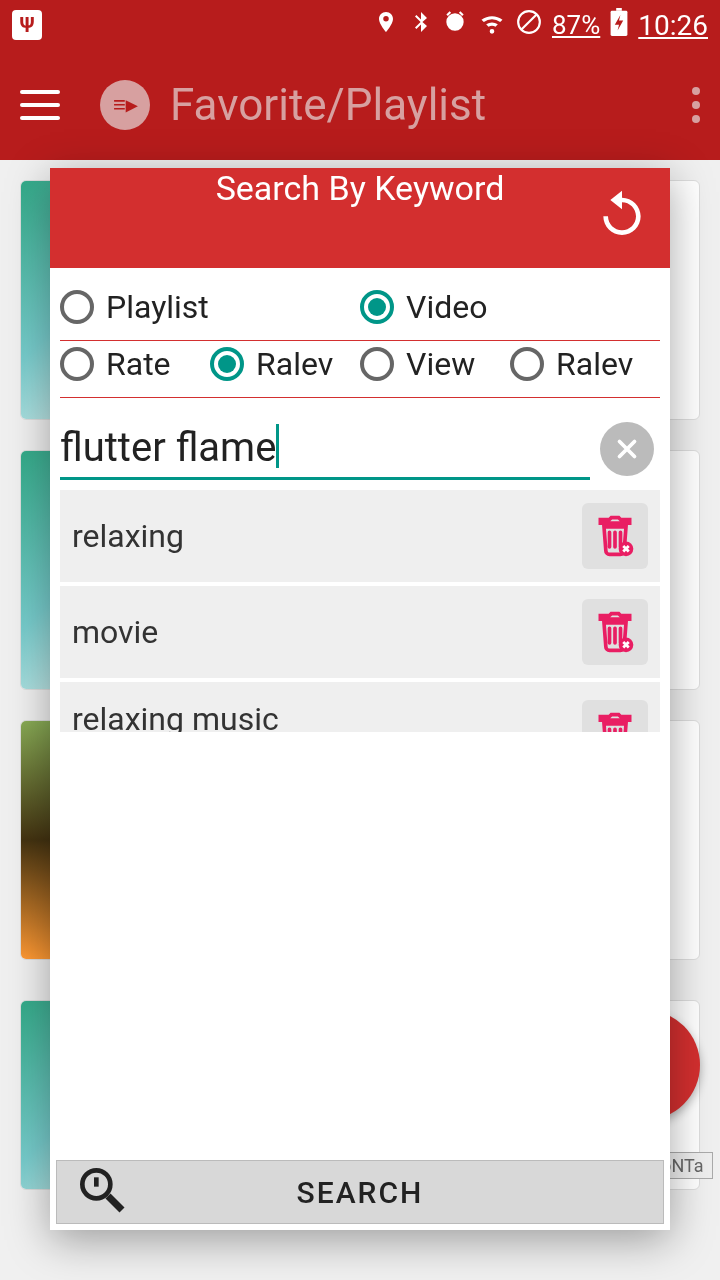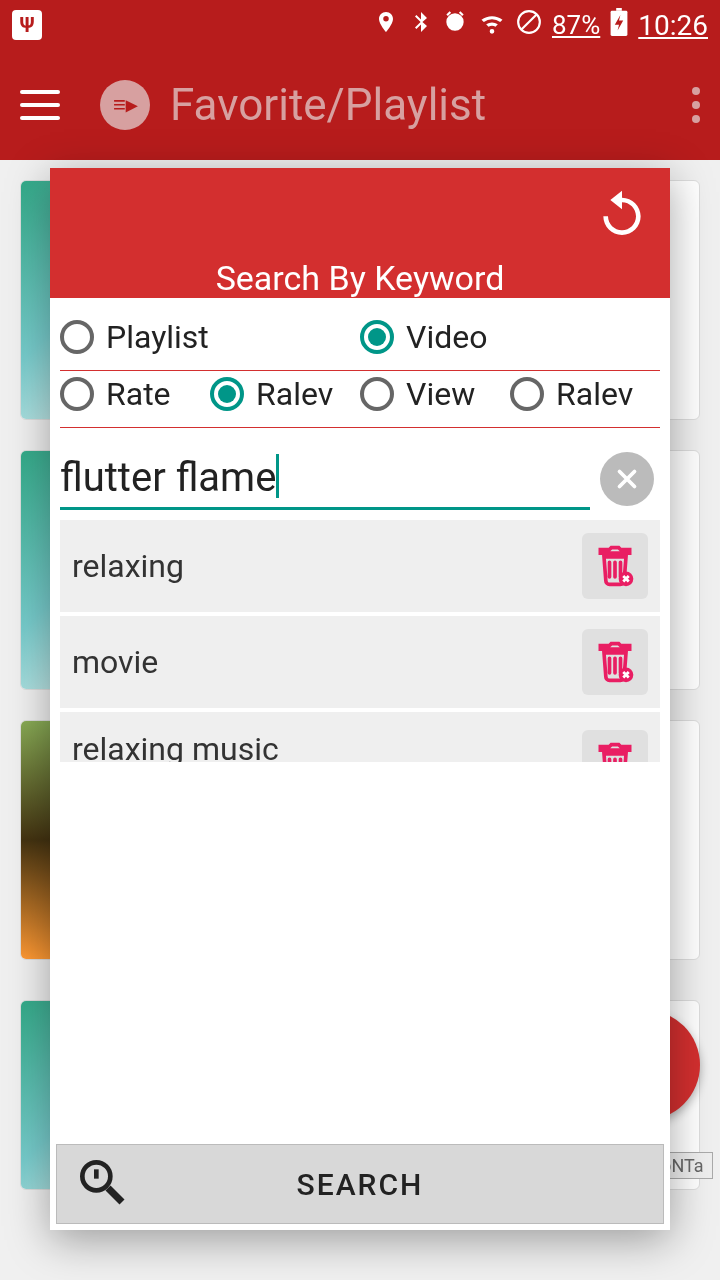--- a/index.html
+++ b/index.html
@@ -27,21 +27,21 @@
   .bg-card.c1 { top:180px; }
   .bg-card.c2 { top:450px; }
   .bg-card.c3 { top:720px; }
   .bg-card.c4 { top:1000px; height:190px;}
   .bg-card .thumb2 { width:300px; background:linear-gradient(180deg,#8a5,#431,#f93);}
   .bg-fab { position:absolute; width:110px; height:110px; background:#d32f2f; border-radius:50%; right:20px; top:1010px; box-shadow:0 4px 10px rgba(0,0,0,.3);}
   .bg-id { position:absolute; left:360px; top:1152px; font-size:18px; color:#666; border:1px solid #aaa; padding:2px 8px; background:#eee;}
 
   
   .modal { position:absolute; top:168px; left:50px; right:50px; bottom:50px; background:#fff; box-shadow:0 10px 40px rgba(0,0,0,.35); display:flex; flex-direction:column; }
-  .modal-header { height:130px; background:#d32f2f; display:flex; align-items:flex-end; justify-content:center; position:relative; }
+  .modal-header { height:100px; background:#d32f2f; display:flex; align-items:flex-start; justify-content:center; position:relative; }
   .modal-title { color:#fff; font-size:34px; }
   .back-btn { position:absolute; right:20px; top:18px; }
   .back-btn svg { width:56px; height:56px; fill:#fff; }
 
   .radio-section { padding: 16px 10px 8px 10px; }
   .radio-row { display:flex; border-bottom: 1px solid #d32f2f; padding: 4px 0 14px 0; }
   .radio-row.top .radio-opt { flex: 0 0 50%; }
   .radio-row.bottom .radio-opt { flex: 0 0 25%; }
   .radio-opt { display:flex; align-items:center; gap:12px; font-size:32px; color:#222; }
   .radio-circle { width:34px; height:34px; border:4px solid #666; border-radius:50%; display:flex; align-items:center; justify-content:center; flex-shrink:0;}
@@ -57,21 +57,21 @@
   .clear-btn svg { width:30px; height:30px; fill:#fff; }
 
   
   .history-list { flex:1; overflow:hidden; padding: 10px 10px 0 10px; display:flex; flex-direction:column; gap:4px;border-radius:28px;}
   .history-item { height:92px; background:#efefef; display:flex; align-items:center; justify-content:space-between; padding:0 12px; font-size:32px; color:#333; }
   .history-item:last-child { height: 50px; overflow:hidden; align-items:flex-start; padding-top:18px;}
   .del-btn { width:66px; height:66px; background:#e0e0e0; border-radius:6px; display:flex; align-items:center; justify-content:center;}
   .del-btn svg { width:44px; height:44px; fill:#e91e63; }
 
   
-  .search-btn { margin: 0 6px 6px 6px; height:80px; background:#d8d8d8; border:1px solid #bbb; display:flex; align-items:center; justify-content:center; gap:20px; font-size:30px; font-weight:500; letter-spacing:2px; color:#222; position:relative;}
+  .search-btn { margin: 0 6px 6px 6px; height:64px; background:#d8d8d8; border:1px solid #bbb; display:flex; align-items:center; justify-content:center; gap:20px; font-size:30px; font-weight:500; letter-spacing:2px; color:#222; position:relative;}
   .search-btn .mag { position:absolute; left:16px; }
   .search-btn .mag svg { width:56px; height:56px; }
 </style>
 </head>
 <body>
 
 <div class="status-bar">
   <div class="status-left">
     <div class="usb-box">Ψ</div>
   </div>

